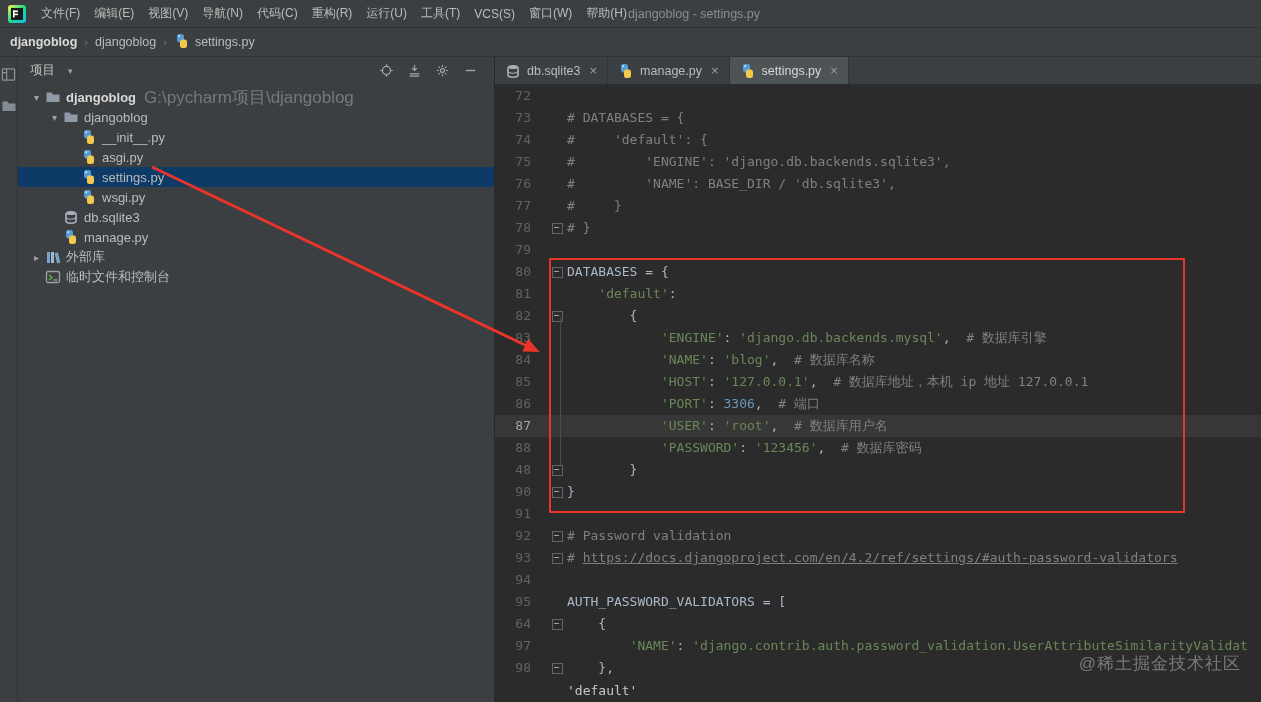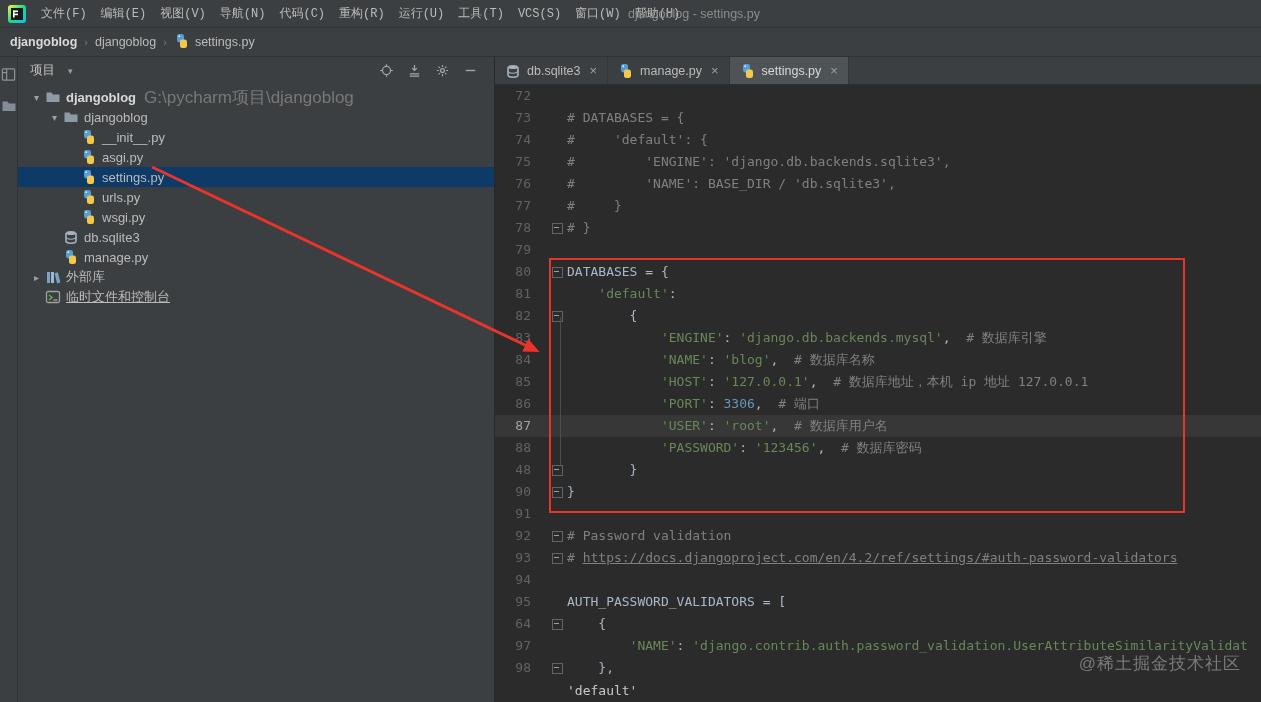--- a/index.html
+++ b/index.html
@@ -13,21 +13,21 @@
   }
   .app { width:1261px; height:702px; position:relative; overflow:hidden; }
 
   
   .menubar {
     height:28px; background:#3c3f41; border-bottom:1px solid #303233;
     display:flex; align-items:center; padding:0 8px; position:relative;
   }
   .logo { width:18px; height:18px; margin-right:8px; flex:none; display:inline-flex; }
   .menus { display:flex; align-items:center; }
-  .menu-item { color:#bbbbbb; font-size:12px; padding:0 7px; cursor:default; white-space:nowrap;font-family:Liberation Mono, monospace; }
+  .menu-item { color:#bbbbbb; font-size:12px; padding:0 7px; cursor:default; white-space:nowrap; }
   .win-title { position:absolute; left:628px; top:0; line-height:28px; color:#8c8c8c; font-size:12.5px; }
 
   
   .crumbbar {
     height:29px; background:#3c3f41; border-bottom:1px solid #303233;
     display:flex; align-items:center; padding:0 10px; gap:7px; font-size:12.5px;
   }
   .crumb { display:inline-flex; align-items:center; gap:5px; color:#bbbbbb; }
   .crumb.bold { font-weight:bold; color:#dadada; }
   .crumb-sep { color:#777777; font-size:11px; }
@@ -254,31 +254,20 @@
           </div>
           <div class="tree-row" style="padding-left: 46px;">
             <span class="tree-arrow"></span>
             <span class="icn">
               <svg width="16" height="16" viewBox="0 0 16 16">
                 <rect x="3" y="1" width="7" height="8.4" rx="2.3" fill="#559dd4"></rect>
                 <rect x="6" y="6.6" width="7" height="8.4" rx="2.3" fill="#f2c94c"></rect>
                 <circle cx="5.2" cy="3.2" r="0.9" fill="#dfeefb"></circle>
               </svg>
             </span>
-            <span class="tree-label">urls.py</span>
-          </div>
-          <div class="tree-row" style="padding-left: 46px;">
-            <span class="tree-arrow"></span>
-            <span class="icn">
-              <svg width="16" height="16" viewBox="0 0 16 16">
-                <rect x="3" y="1" width="7" height="8.4" rx="2.3" fill="#559dd4"></rect>
-                <rect x="6" y="6.6" width="7" height="8.4" rx="2.3" fill="#f2c94c"></rect>
-                <circle cx="5.2" cy="3.2" r="0.9" fill="#dfeefb"></circle>
-              </svg>
-            </span>
             <span class="tree-label">wsgi.py</span>
           </div>
           <div class="tree-row" style="padding-left: 28px;">
             <span class="tree-arrow"></span>
             <span class="icn">
               <svg width="16" height="16" viewBox="0 0 16 16">
                 <ellipse cx="8" cy="4" rx="5" ry="2.1" fill="#a7b1bc"></ellipse>
                 <path d="M3 4v8c0 1.2 2.2 2.2 5 2.2s5-1 5-2.2V4" fill="none" stroke="#a7b1bc" stroke-width="1.6"></path>
                 <path d="M3 8c0 1.2 2.2 2.2 5 2.2S13 9.2 13 8" fill="none" stroke="#a7b1bc" stroke-width="1.1"></path>
               </svg>
@@ -300,21 +289,21 @@
             <span class="tree-arrow">▸</span>
             <span class="icn">
               <svg width="16" height="16" viewBox="0 0 16 16">
                 <rect x="2" y="3" width="3" height="11" fill="#7ba3c8"></rect>
                 <rect x="6" y="3" width="3" height="11" fill="#9db8d2"></rect>
                 <path d="M9.6 4.2l3.2-1 2.6 10.3-3.3 1z" fill="#7ba3c8"></path>
               </svg>
             </span>
             <span class="tree-label">外部库</span>
           </div>
-          <div class="tree-row" style="padding-left: 10px; text-decoration: underline;">
+          <div class="tree-row" style="padding-left: 10px;">
             <span class="tree-arrow"></span>
             <span class="icn">
               <svg width="16" height="16" viewBox="0 0 16 16">
                 <rect x="1.5" y="2.5" width="13" height="11" rx="1.5" fill="none" stroke="#9aa0a6" stroke-width="1.3"></rect>
                 <path d="M4 6l3 2.5L4 11" stroke="#62b543" stroke-width="1.4" fill="none"></path>
                 <path d="M8.5 11h4" stroke="#9aa0a6" stroke-width="1.4"></path>
               </svg>
             </span>
             <span class="tree-label">临时文件和控制台</span>
           </div>

